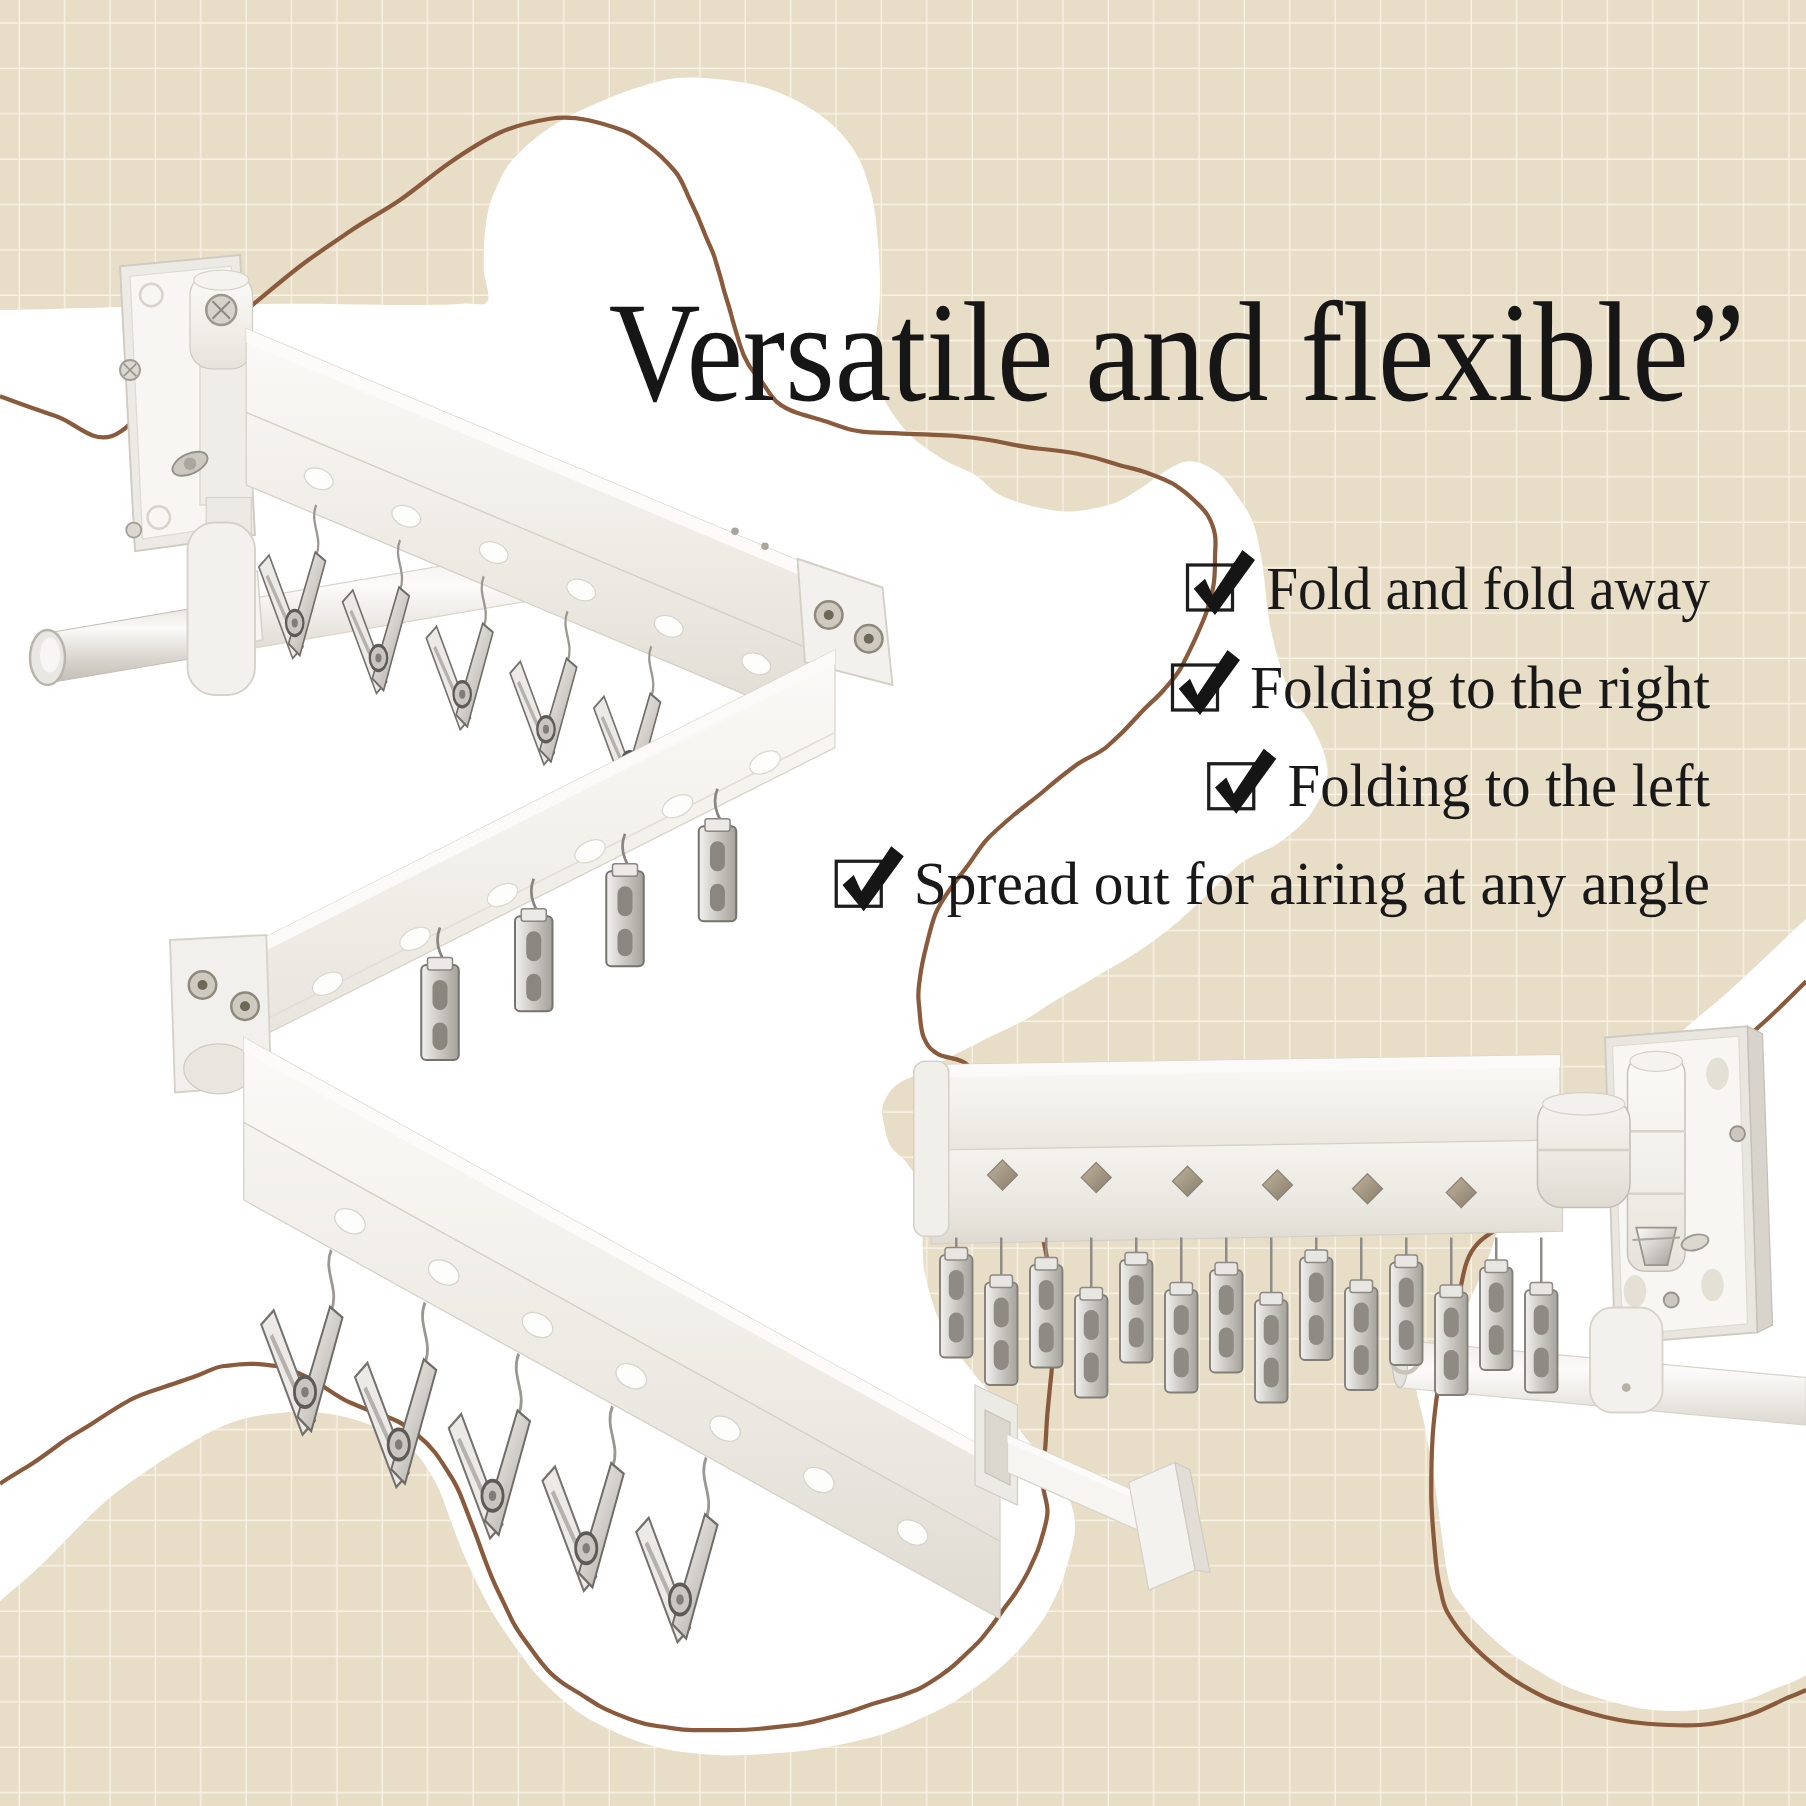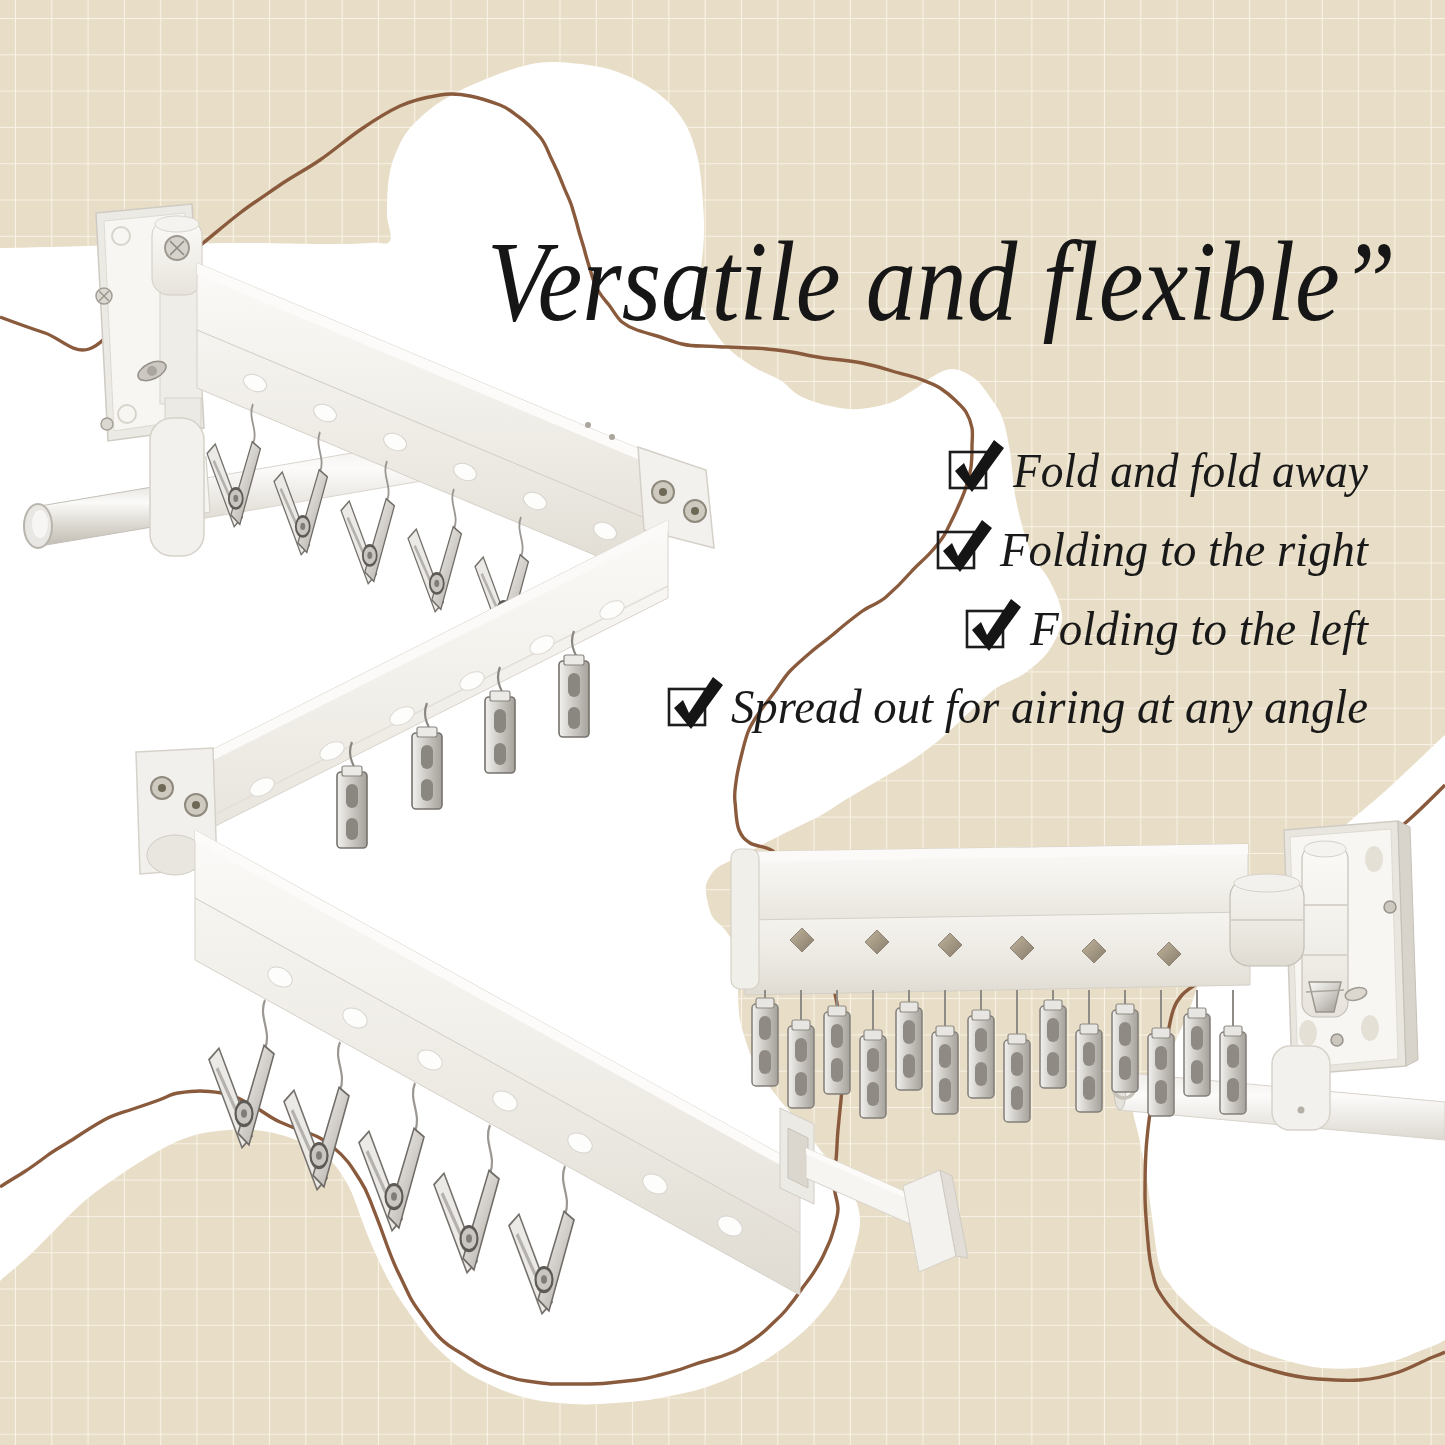--- a/index.html
+++ b/index.html
@@ -1,16 +1,16 @@
 <!DOCTYPE html>
 <html><head>
 <meta charset="utf-8">
 <style>
   html,body{margin:0;padding:0;}
-  #page{position:relative;width:1445px;height:1445px;overflow:hidden;background:#ffffff;font-family:"Liberation Serif",serif;font-style:italic;}
+  #page{position:relative;width:1445px;height:1445px;overflow:hidden;background:#ffffff;font-family:"Liberation Serif",serif;}
   svg{display:block}
 </style>
 </head>
 <body>
 <div id="page">
 <svg width="1445" height="1445" viewBox="0 0 1445 1445" xmlns="http://www.w3.org/2000/svg">
 <defs>
   <pattern id="grid" width="36.3" height="36.3" patternUnits="userSpaceOnUse" patternTransform="translate(16,19)">
     <rect width="36.3" height="36.3" fill="none"></rect>
     <path d="M36.3,0 L36.3,36.3 M0,36.3 L36.3,36.3" stroke="#f8f3e6" stroke-width="2.2" fill="none"></path>

